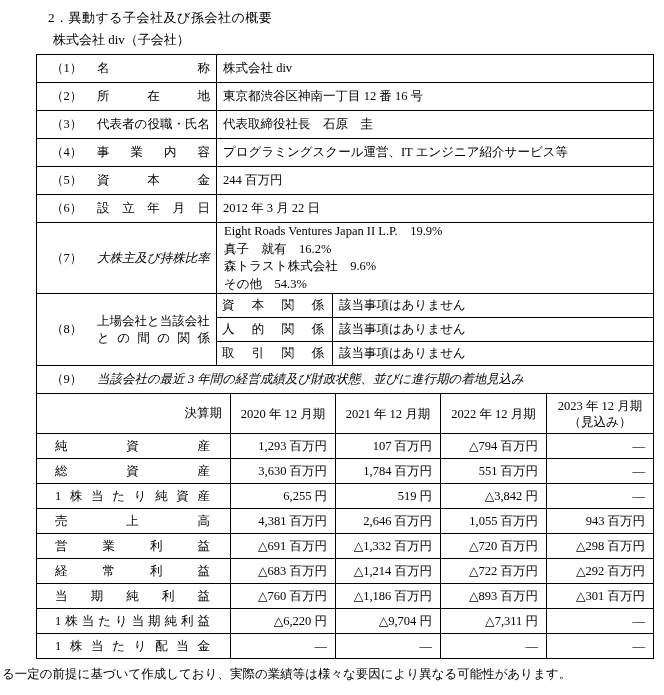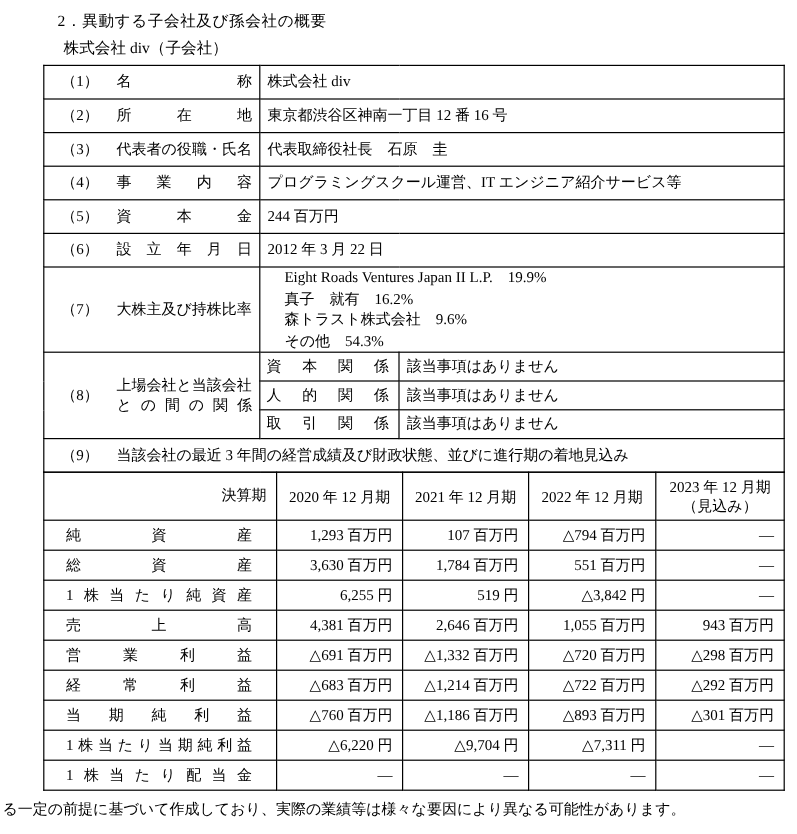--- a/index.html
+++ b/index.html
@@ -22,27 +22,27 @@
   .tA tr.std td{height:27px;}
   .tA tr.big td{height:70px;}
   .tA tr.sub td{height:23px;}
   .tB tr.head td{height:39px;}
   .tB tr.d td{height:24px;}
 
   .labcell{padding:0 6px 0 14px;}
   .labflex{display:flex;align-items:center;}
   .num{flex:none;width:46px;}
   .lab{flex:1;text-align:justify;text-align-last:justify;}
-  .lab-plain{flex:1;white-space:nowrap;}
+  .lab-plain{flex:1;white-space:nowrap;font-style:italic;}
   .lab2line{flex:1;}
   .lab2line .l1{white-space:nowrap;}
   .lab2line .l2{text-align:justify;text-align-last:justify;}
 
   .valcell{padding-left:6px;}
-  .multiline{line-height:17.4px;padding-left:20px;}
+  .multiline{line-height:17.4px;padding-left:7px;}
   .sublab{padding:0 8px 0 5px;text-align:justify;text-align-last:justify;}
 
   .fin-term{text-align:right;padding-right:8px;}
   .fin-head{text-align:center;line-height:16px;}
   .fin-label{text-align:justify;text-align-last:justify;padding:0 20px 0 18px;}
   .fin-val{text-align:right;padding-right:8px;}
 
   .footnote{margin:4px 2px 0 2px;width:660px;line-height:22.5px;}
   .fn-just{text-align:justify;text-align-last:justify;}
 </style>

